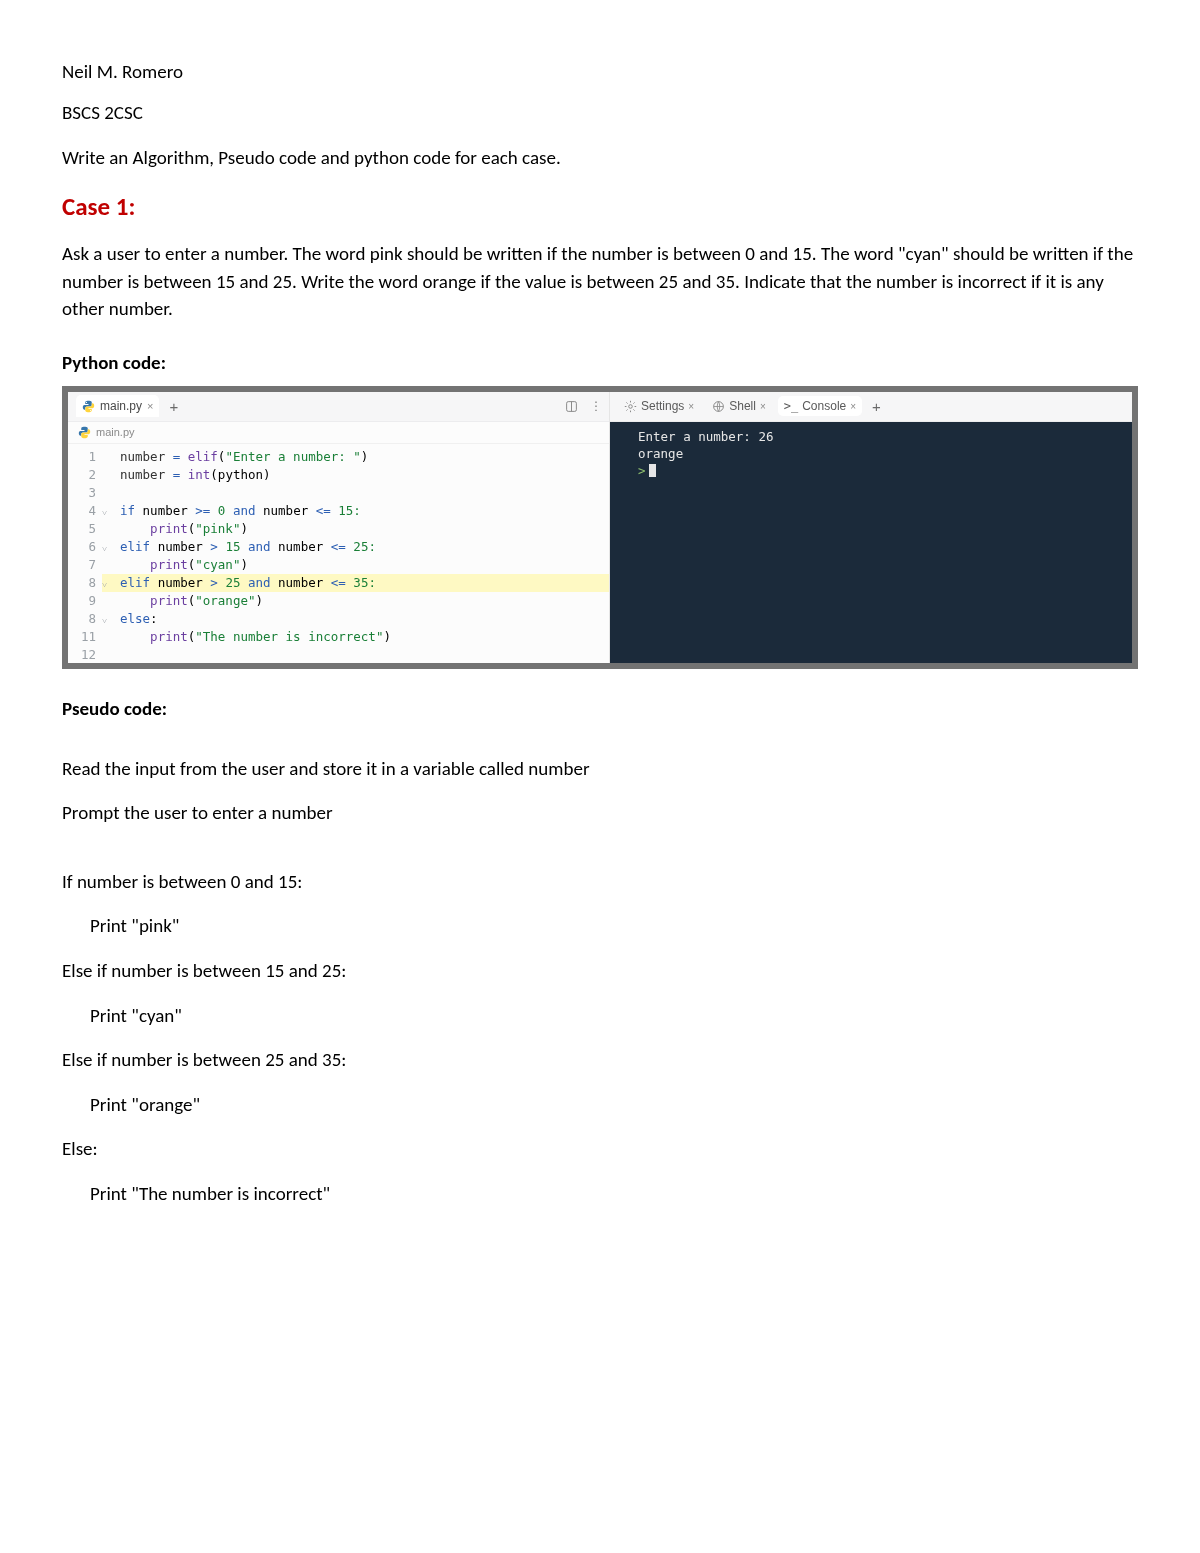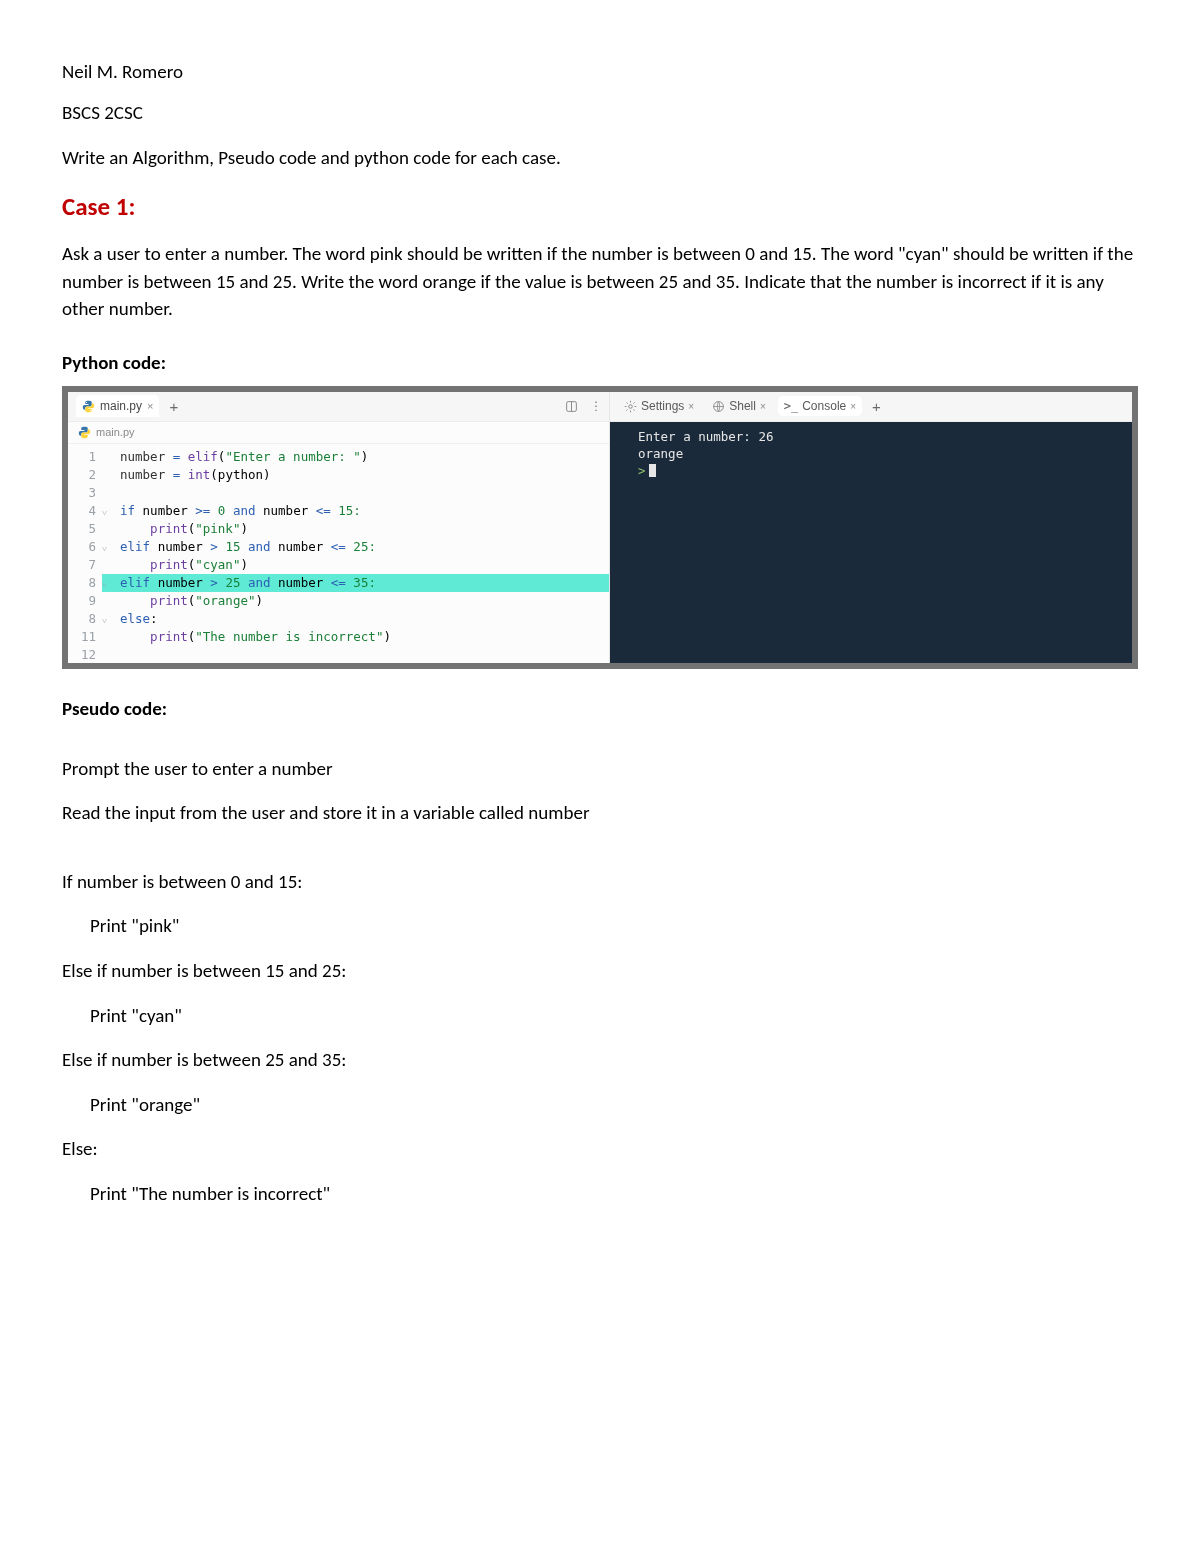--- a/index.html
+++ b/index.html
@@ -124,21 +124,21 @@
     top: 2px;
     width: 9px; height: 9px;
     font-size: 9px;
     color: #9aa0a6;
   }
   .code-lines {
     flex: 1;
     padding: 4px 0 0 18px;
   }
   .code-lines .cl { height: 18px; white-space: pre; }
-  .cl.hl { background: #5eead4; margin-left: -18px; padding-left: 18px; }
+  .cl.hl { background: #fef9c3; margin-left: -18px; padding-left: 18px; }
   .tok-kw { color: #2d5fb3; }
   .tok-fn { color: #6b3fa0; }
   .tok-str { color: #1a7f37; }
   .tok-num { color: #1a7f37; }
   .tok-op { color: #2d5fb3; }
   .tok-id { color: #333; }
 
   .right-pane {
     flex: 1;
     display: flex;
@@ -309,22 +309,22 @@
         </div>
       </div>
     </div>
   </div>
 
   <div class="section-label">Pseudo code:</div>
 
   <div class="gap"></div>
 
   <div class="pseudo-block">
+    <p>Read the input from the user and store it in a variable called number</p>
     <p>Prompt the user to enter a number</p>
-    <p>Read the input from the user and store it in a variable called number</p>
     <div class="gap"></div>
     <p>If number is between 0 and 15:</p>
     <p class="indent">Print "pink"</p>
     <p>Else if number is between 15 and 25:</p>
     <p class="indent">Print "cyan"</p>
     <p>Else if number is between 25 and 35:</p>
     <p class="indent">Print "orange"</p>
     <p>Else:</p>
     <p class="indent">Print "The number is incorrect"</p>
   </div>

